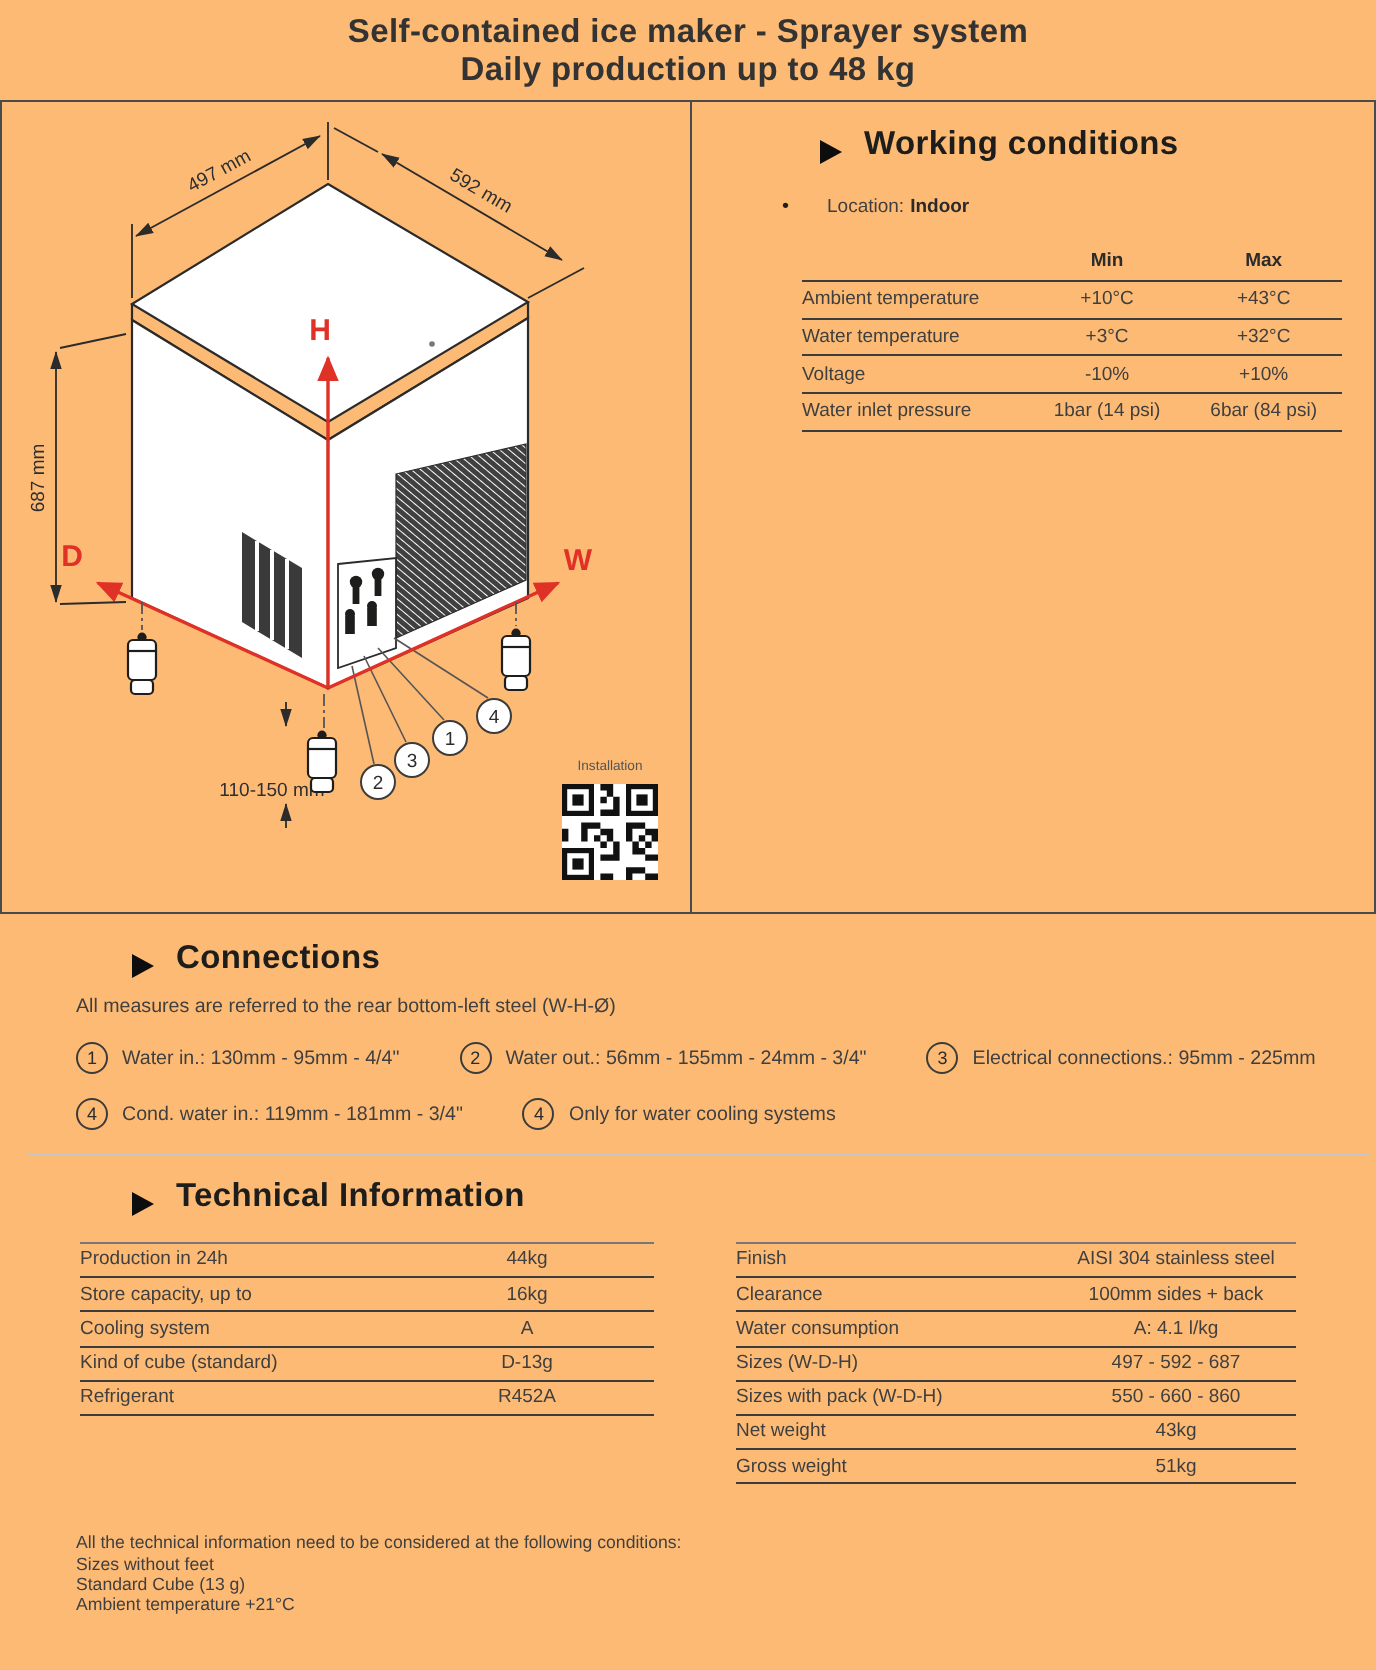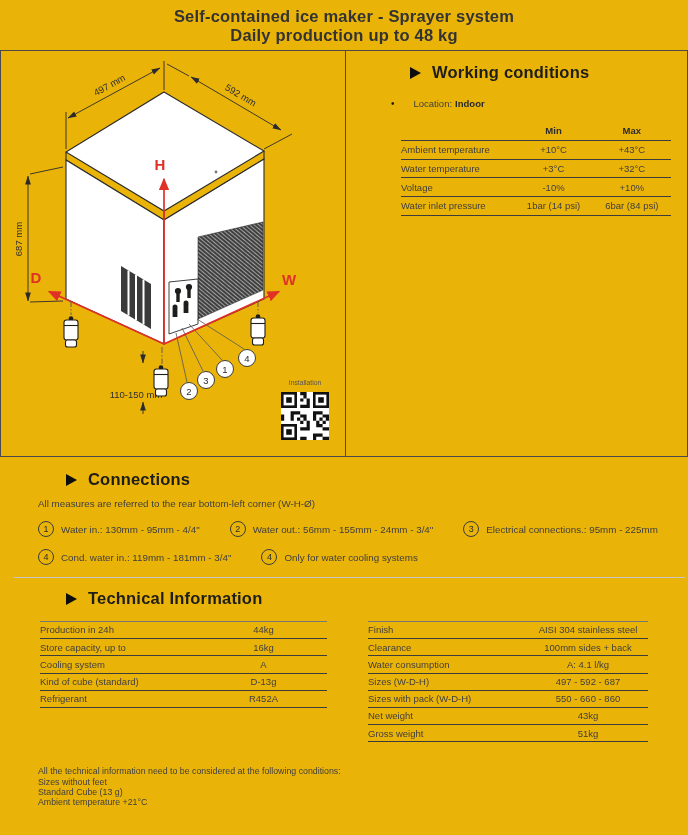--- a/index.html
+++ b/index.html
@@ -1,30 +1,30 @@
 <!DOCTYPE html>
 <html><head>
 <meta charset="utf-8">
 <style>
   * { margin:0; padding:0; box-sizing:border-box; }
   html,body { background:#fff; }
   body { width:688px; height:835px; font-family:"Liberation Sans", sans-serif; color:#3f3f3f; overflow:hidden; }
-  .page { width:688px; height:835px; background:#eab308; position:relative; }
+  .page { width:688px; height:835px; background:#fdba74; position:relative; }
 
   
   .hdr { height:50px; padding-top:7px; text-align:center; }
   .hdr .t-line { font-size:16.5px; font-weight:600; color:#333; line-height:19px; letter-spacing:.2px; }
 
   
   .top-box { display:flex; height:407px; border:1px solid #4a4a4a; border-width:1px 1px 1px 1px; }
   .panel-left { width:345px; border-right:1px solid #4a4a4a; position:relative; }
   .panel-left svg { display:block; width:344px; height:405px; }
   .panel-right { flex:1; padding:12px 0 0 16px; }
 
-  .sec-head { display:flex; align-items:center; gap:11px;padding-left:48px; }
+  .sec-head { display:flex; align-items:flex-end; gap:11px;padding-left:48px; }
   .tri { width:0; height:0; border-left:11px solid #0d0d0d; border-top:6.5px solid transparent; border-bottom:6.5px solid transparent; flex:none; }
   .sec-head h2 { font-size:16.5px; font-weight:700; color:#1d1d1b; letter-spacing:.2px; }
 
   .loc-line { margin:16px 0 0 29px; font-size:9.5px; color:#3f3f3f; display:flex; align-items:center; }
   .loc-line .bullet { font-size:10px; margin-right:19px; color:#1d1d1b; }
   .loc-line b { margin-left:3px; color:#2a2a2a; }
 
   .wc-table { margin:13px 0 0 39px; width:270px; border-bottom:1.7px solid #3c3c3b; }
   .wc-row { display:grid; grid-template-columns:42% 29% 29%; font-size:9.5px; padding:3.2px 0 3.6px; color:#3f3f3f; }
   .wc-row + .wc-row { border-top:1.7px solid #3c3c3b; }
@@ -237,21 +237,21 @@
         </div>
       </div>
     </div>
   </div>
 
   <div class="connections">
     <div class="sec-head">
       <span class="tri"></span>
       <h2>Connections</h2>
     </div>
-    <div class="conn-note">All measures are referred to the rear bottom-left corner (W-H-Ø)</div>
+    <div class="conn-note">All measures are referred to the rear bottom-left steel (W-H-Ø)</div>
     <div class="conn-row">
       <div class="conn-item">
         <span class="conn-circle">1</span>
         <span class="conn-text">Water in.: 130mm - 95mm - 4/4"</span>
       </div>
       <div class="conn-item">
         <span class="conn-circle">2</span>
         <span class="conn-text">Water out.: 56mm - 155mm - 24mm - 3/4"</span>
       </div>
       <div class="conn-item">

